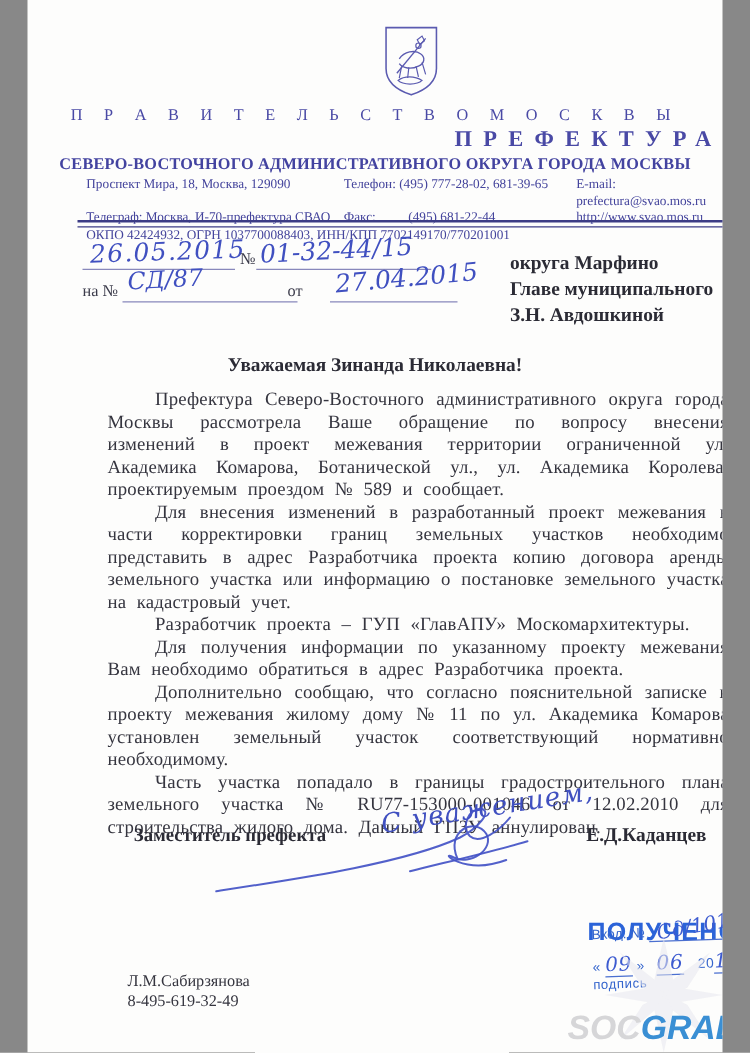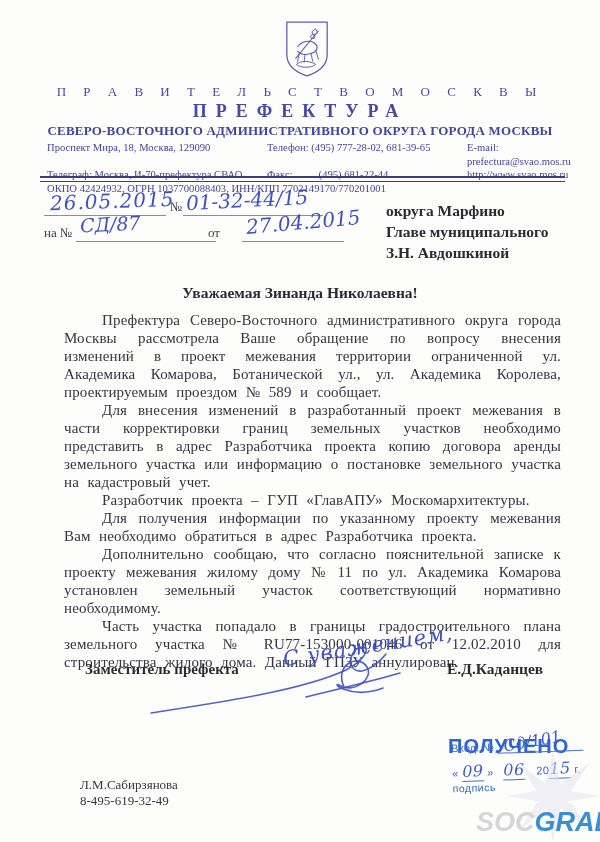--- a/index.html
+++ b/index.html
@@ -1,30 +1,30 @@
 <!DOCTYPE html>
 <html><head>
 <meta charset="utf-8">
 <style>
   html,body{margin:0;padding:0;background:#888;}
   .page{
-    position:relative;width:600px;height:842px;margin:0 auto;
+    position:relative;width:556px;height:842px;margin:0 auto;
     background:#fdfdfc;overflow:hidden;
     font-family:"Liberation Serif", serif;color:#35353f;
   }
   
   .emblem{position:absolute;left:283px;top:20px;width:48px;height:58px;}
   .gov-line{position:absolute;top:84px;left:0;width:100%;text-align:center;
     color:#4949a5;font-size:13px;letter-spacing:7px;}
-  .pref-title{position:absolute;top:101px;left:0;width:100%;text-align:center;
+  .pref-title{position:absolute;top:101px;left:0;width:100%;text-align:right;
     color:#4949a5;font-size:18px;font-weight:bold;letter-spacing:9px;}
   .org-subtitle{position:absolute;top:123px;left:0;width:100%;text-align:center;
     color:#4343a0;font-size:13px;font-weight:bold;letter-spacing:0.2px;}
   .contact{position:absolute;top:141px;left:47px;width:515px;
-    display:grid;grid-template-columns:200px 180px 1fr;column-gap:20px;
+    display:grid;grid-template-columns:200px 180px 1fr;column-gap:6px;
     font-size:10.6px;line-height:13.5px;color:#44449c;}
   .contact .reg{grid-column:1 / 3;}
   .fax-row{display:flex;gap:26px;}
   .rule{position:absolute;top:176px;left:40px;width:525px;height:3px;
     border-top:2px solid #3c3c85;border-bottom:1px solid #3c3c85;}
   
   .hand{font-family:"DejaVu Serif", serif;font-style:italic;color:#4050c0;}
   .printed{color:#3b3b4a;font-size:13px;}
   .uline{position:absolute;border-bottom:1px solid #8888bb;height:1px;}
   .ref-date{position:absolute;left:50px;top:189px;font-size:20px;transform:rotate(-2deg);letter-spacing:1px;}

